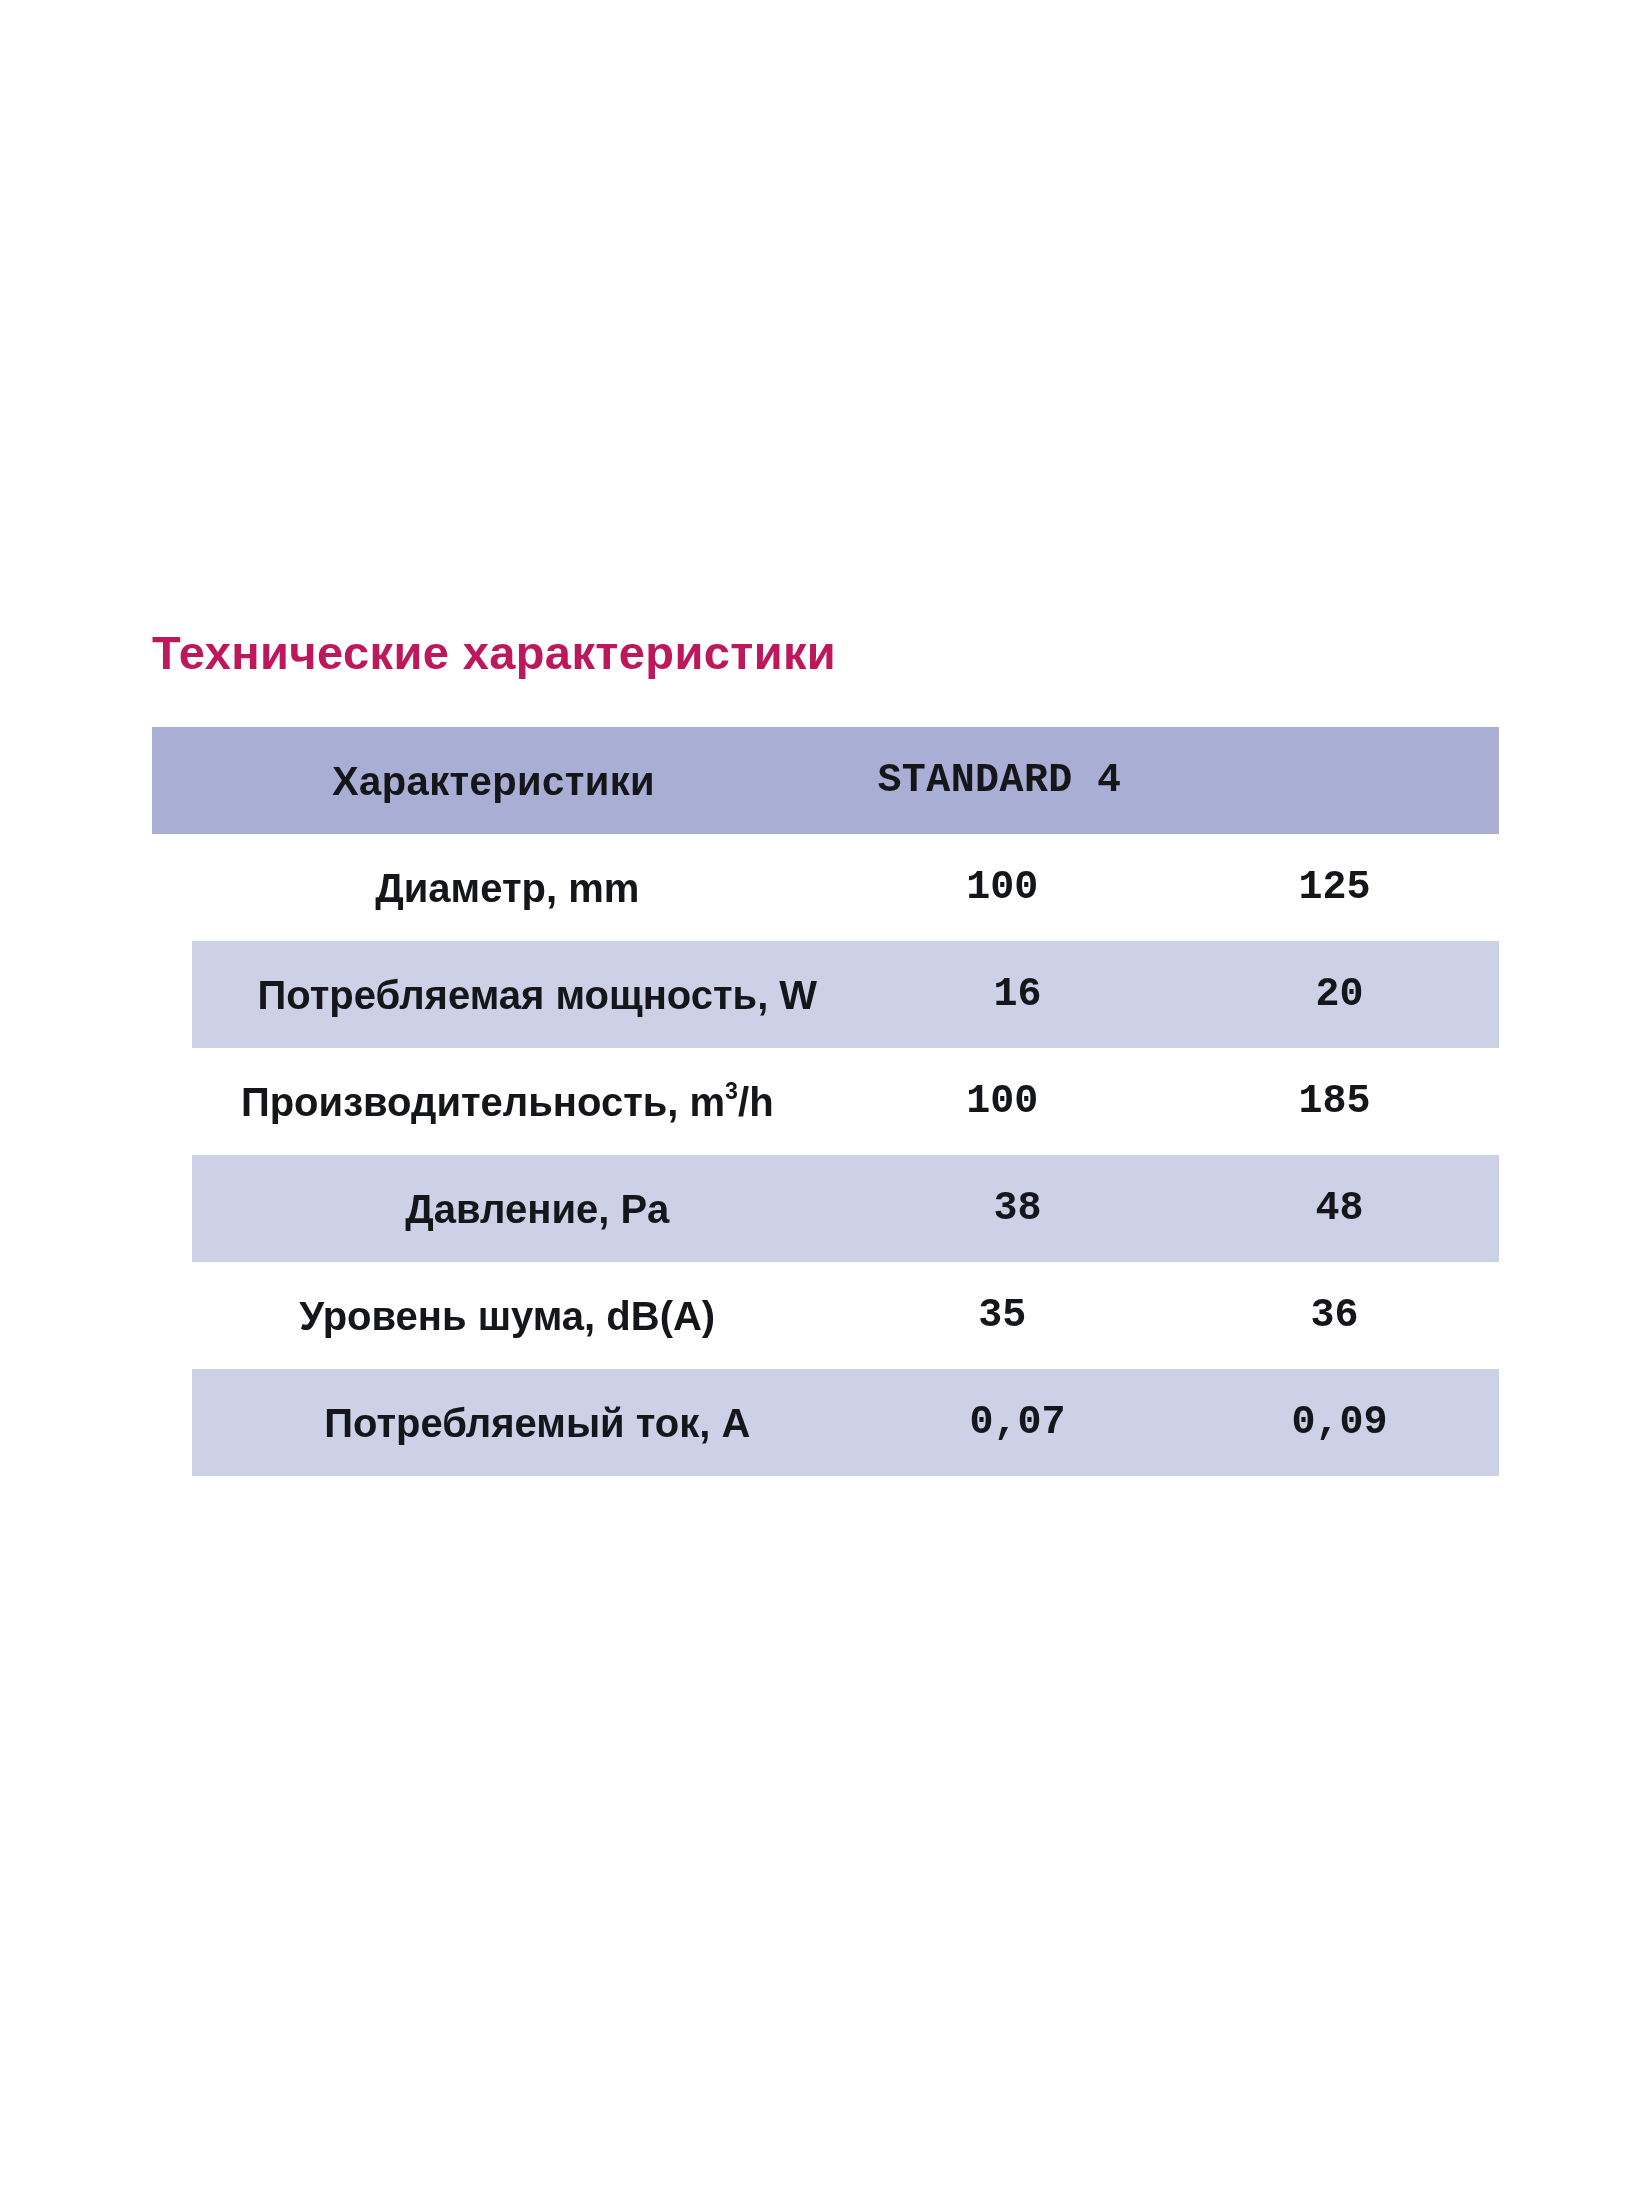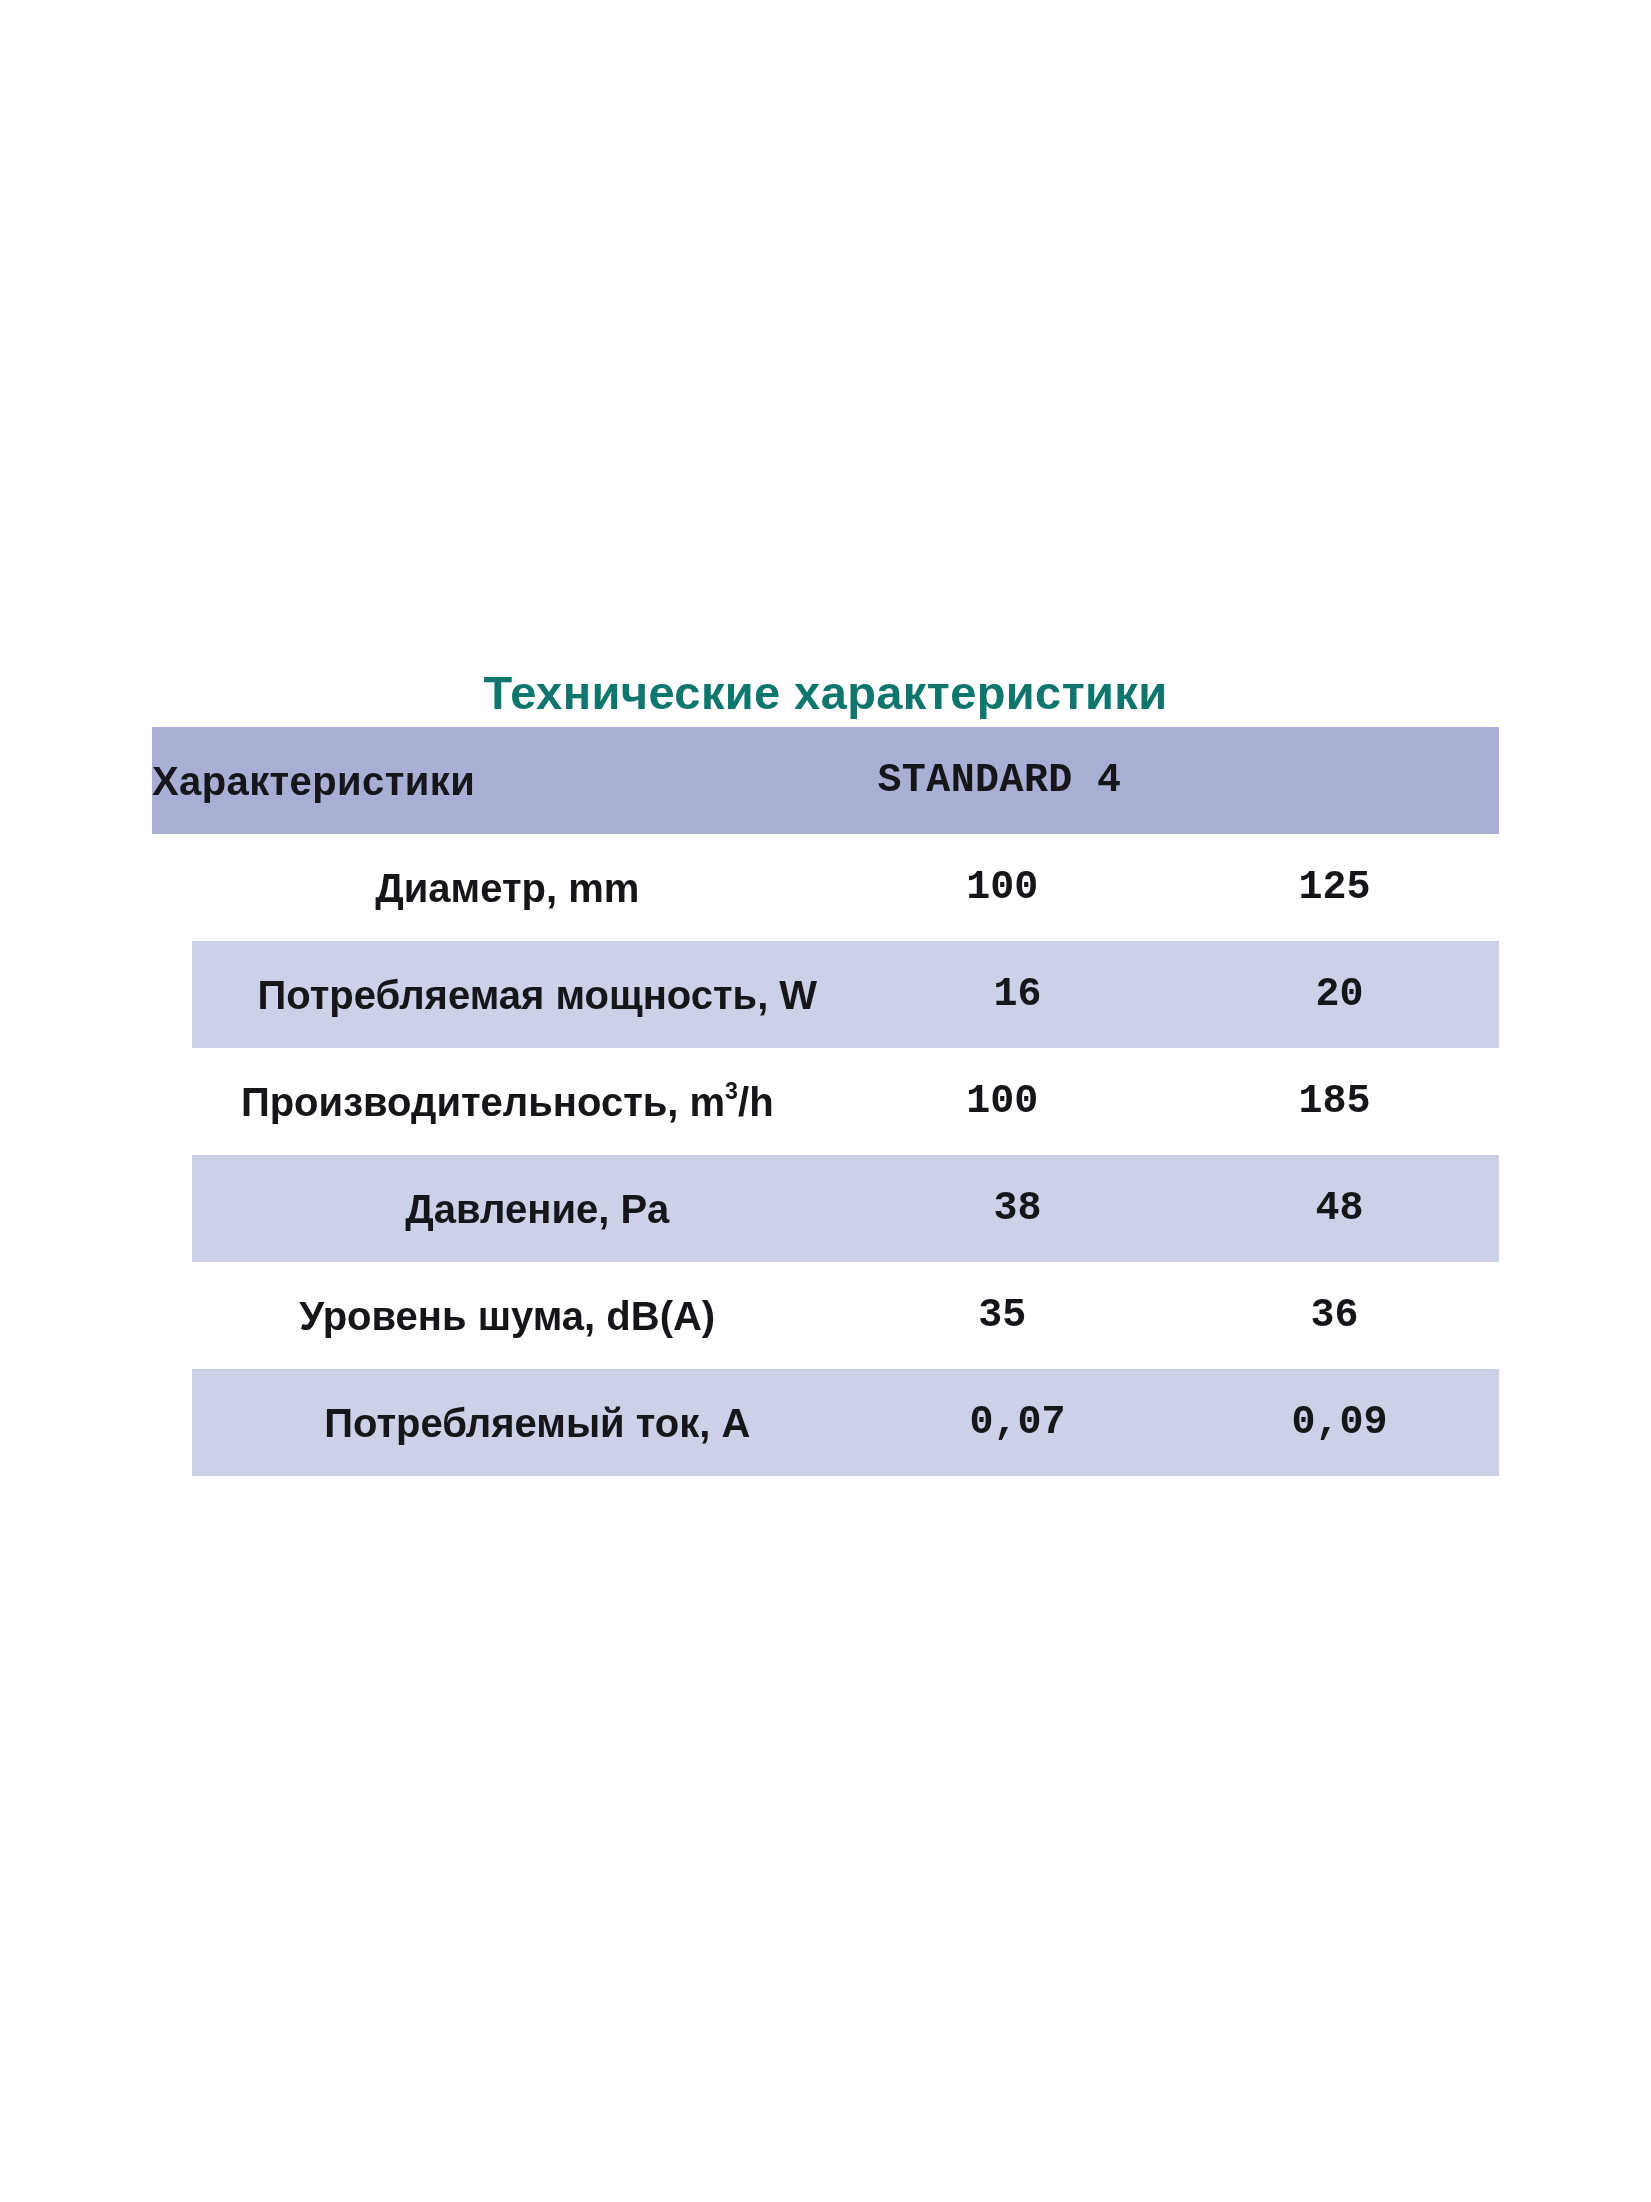--- a/index.html
+++ b/index.html
@@ -11,28 +11,28 @@
     position: relative;
     width: 1652px;
     height: 2203px;
     background: #ffffff;
     overflow: hidden;
     font-family: "Liberation Sans", sans-serif;
     color: #14161a;
   }
   .page-title {
     position: absolute;
-    top: 666px;
+    top: 626px;
     left: 152px;
     width: 1347px;
-    text-align: center;
+    text-align: left;
     font-size: 47px;
     line-height: 53px;
     font-weight: 700;
-    color: #0f766e;
+    color: #be185d;
     letter-spacing: 0.4px;
     white-space: nowrap;
   }
   .spec-table {
     position: absolute;
     top: 727px;
     left: 152px;
     width: 1347px;
   }
   .trow {
@@ -67,21 +67,21 @@
   }
   .cell.val:last-child {
     width: 329px;
   }
   .trow.header .cell {
     font-weight: 700;
     letter-spacing: 0.4px;
   }
   .trow.header .cell.label {
     padding-left: 0;
-    text-align: left;
+    text-align: center;
   }
   .cell sup {
     font-size: 0.58em;
     line-height: 0;
     position: relative;
     top: -0.1em;
   }
 </style>
 </head>
 <body style="--header-bg: #a9aed5; --stripe-bg: #cdd1e8;">

